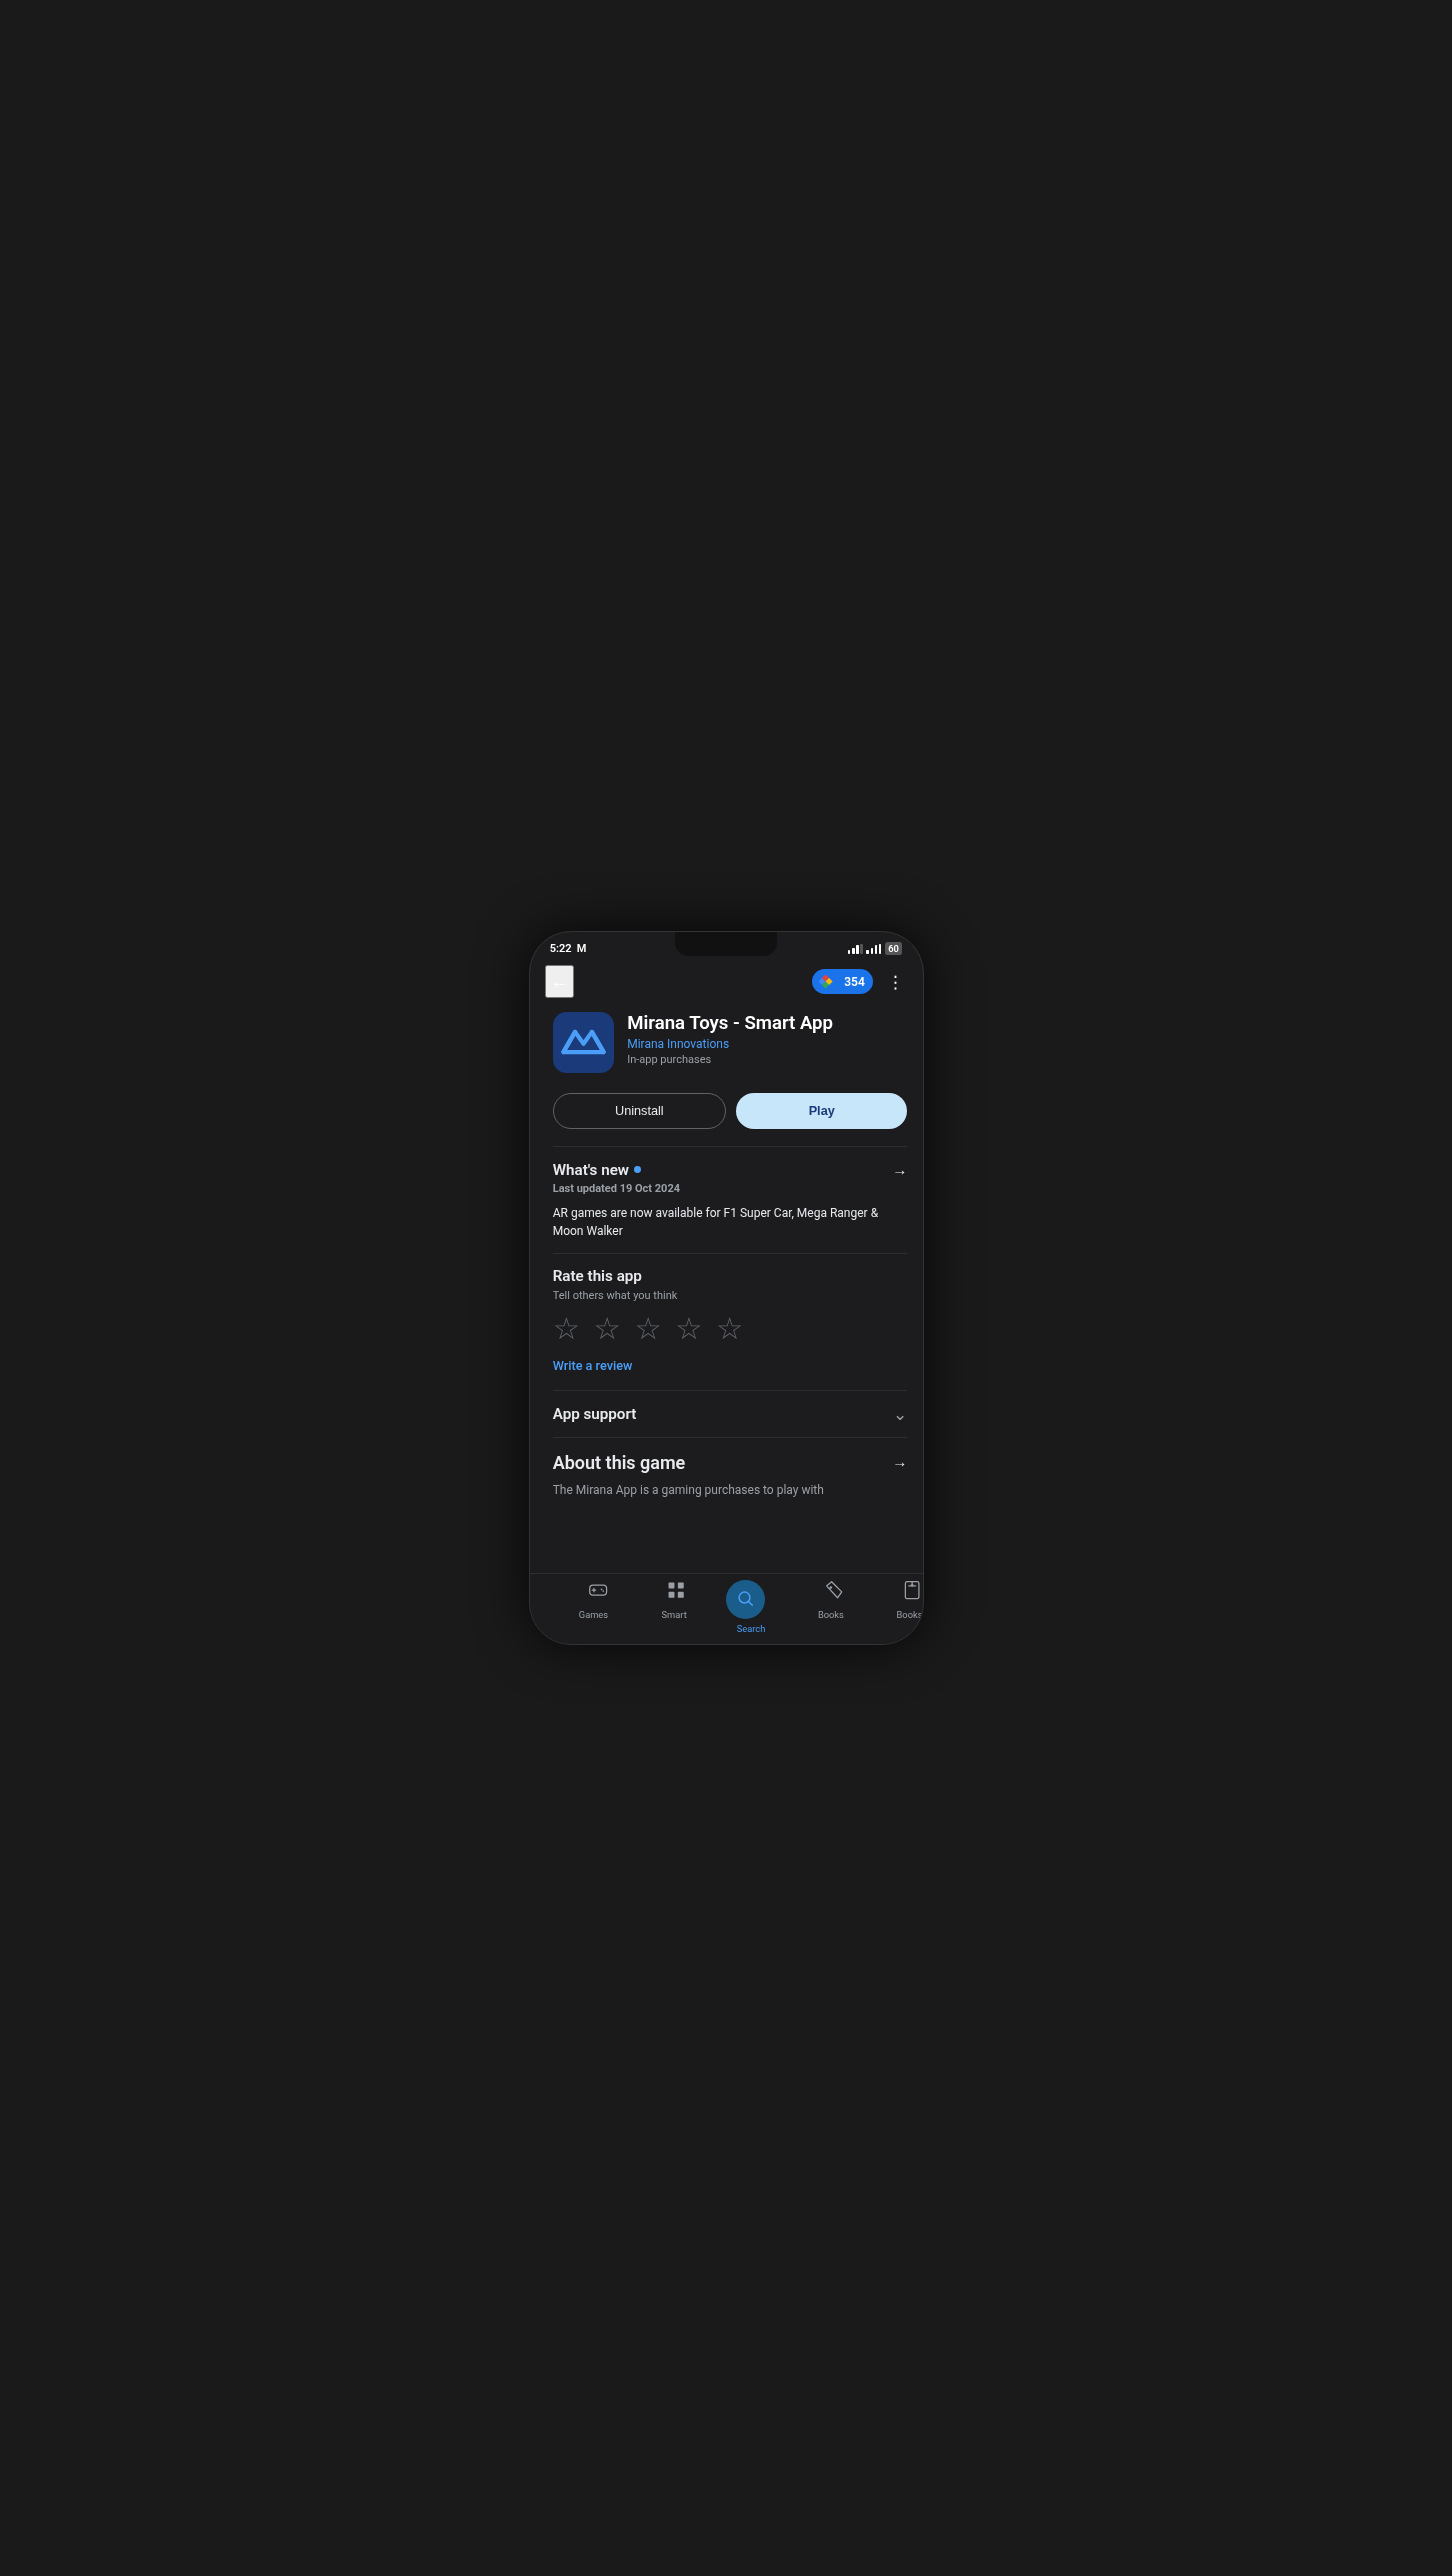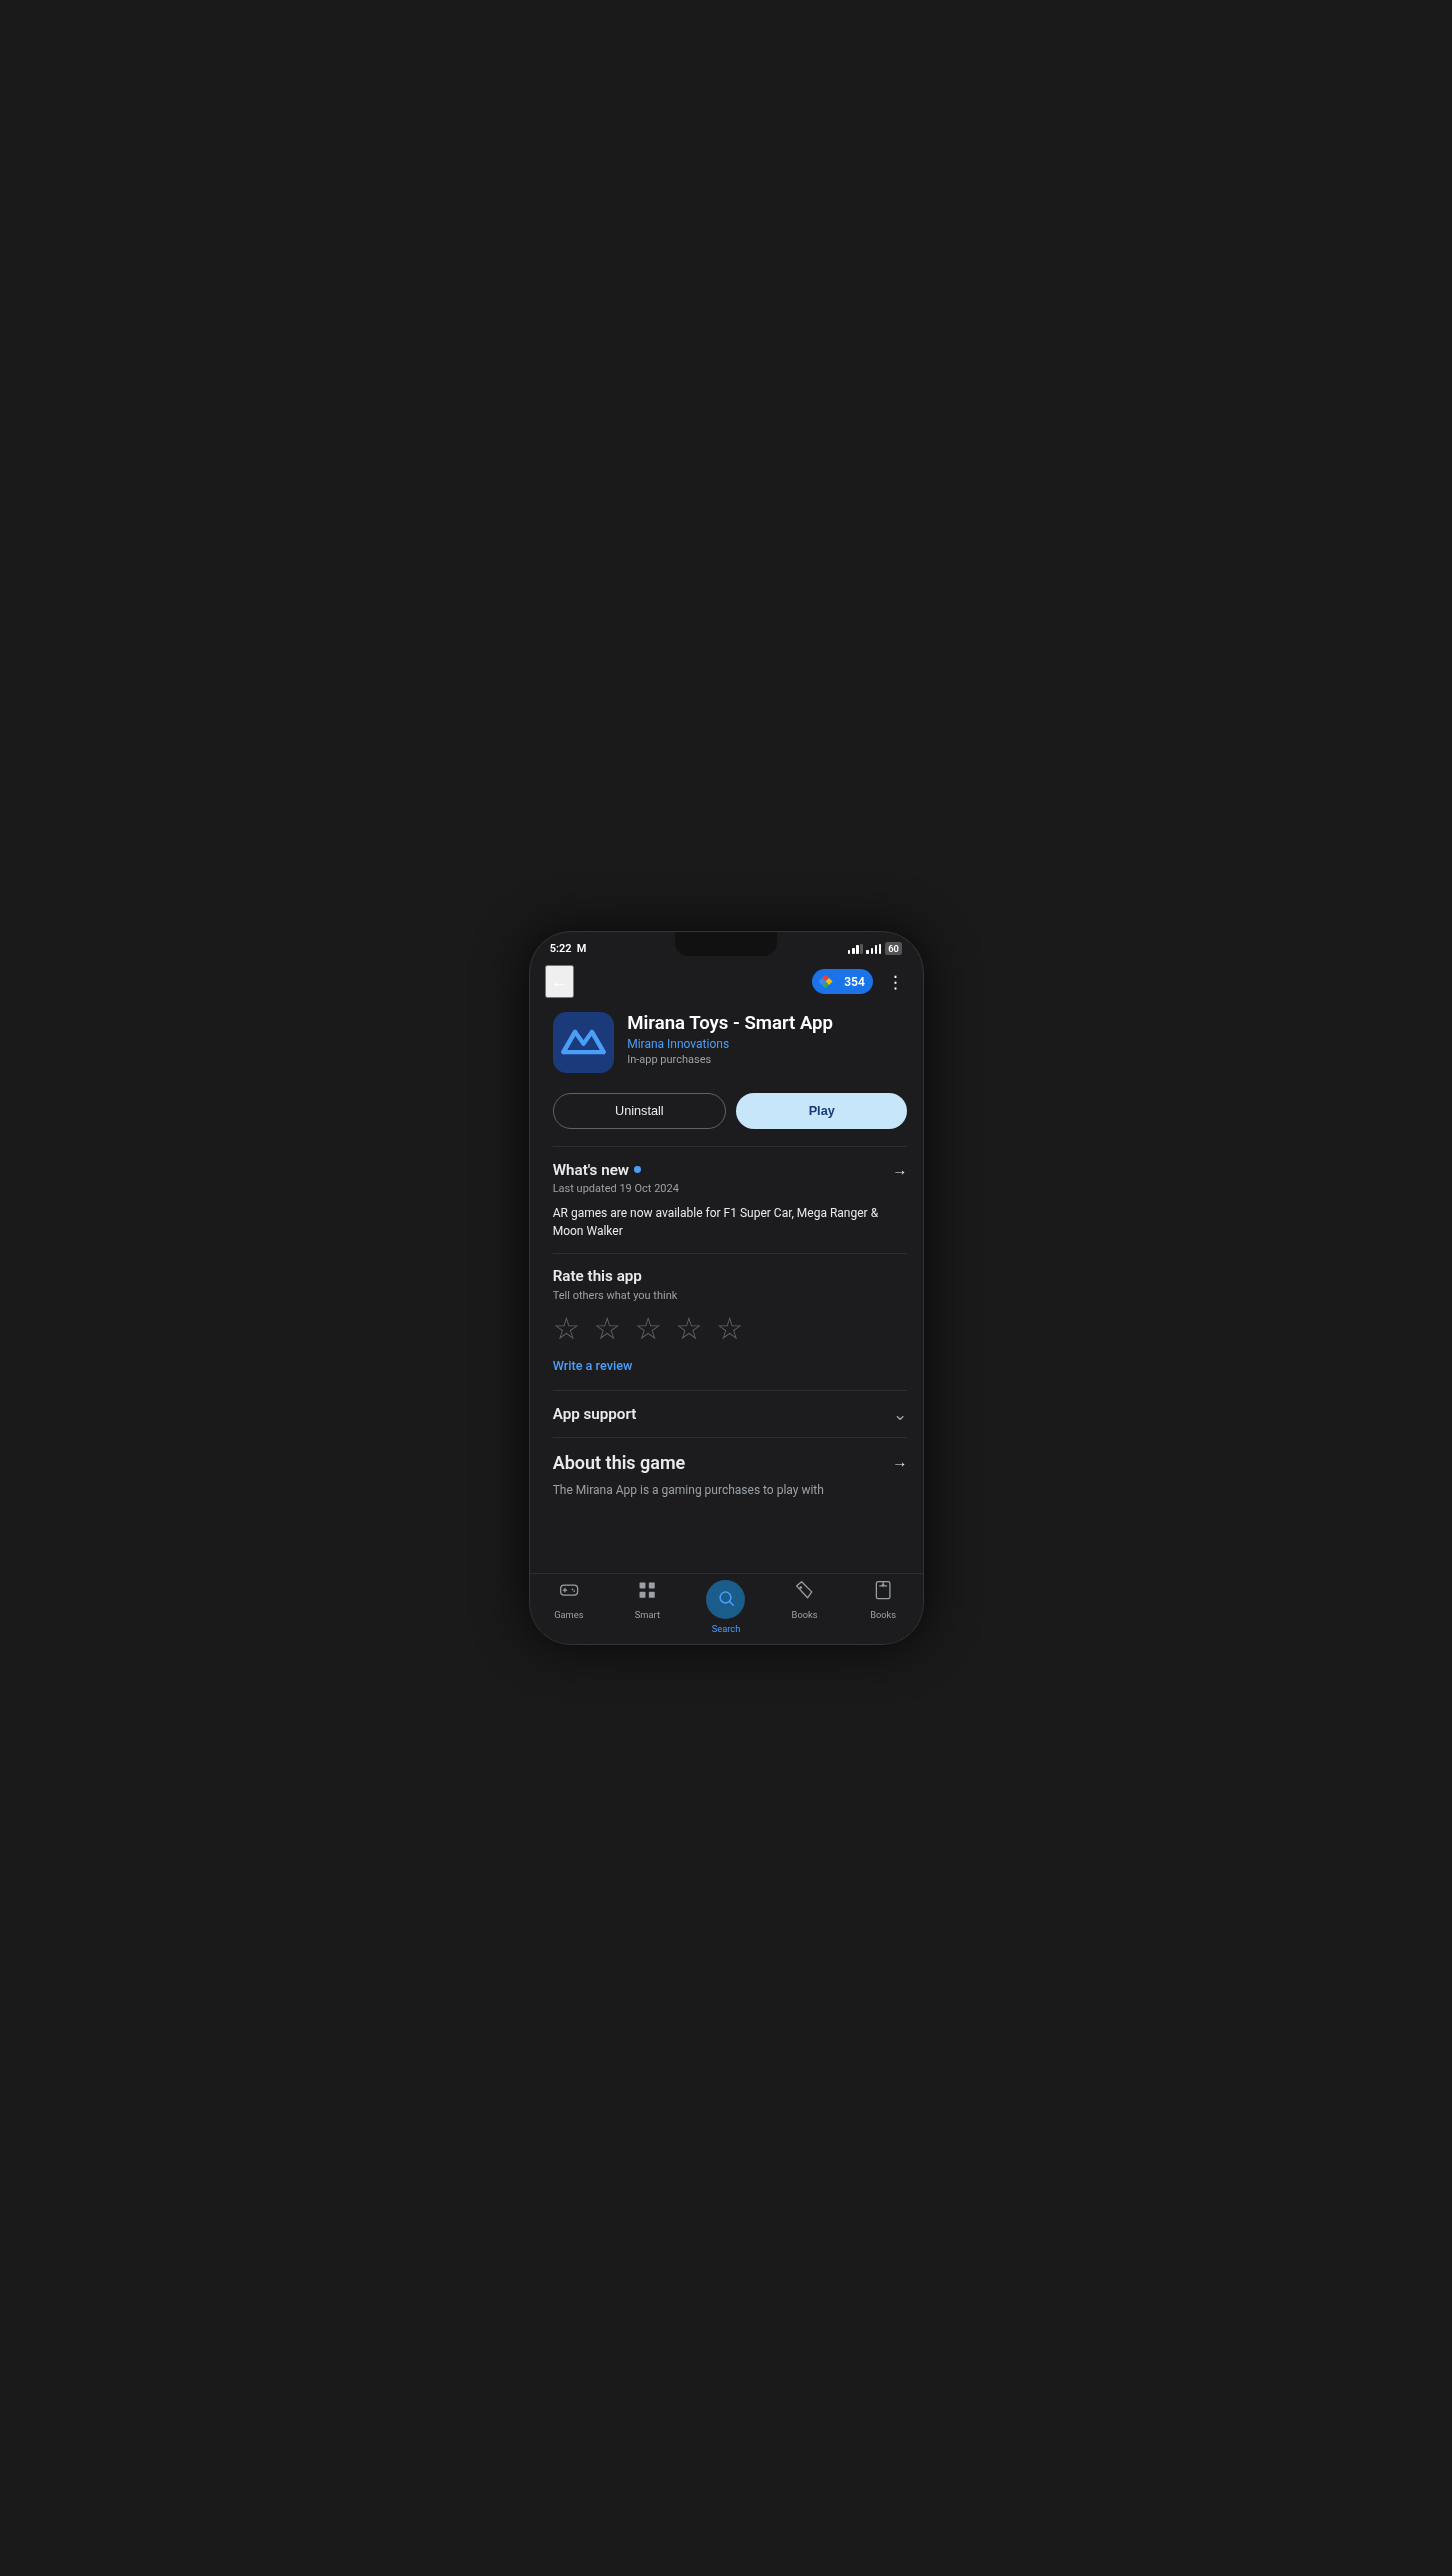--- a/index.html
+++ b/index.html
@@ -267,20 +267,21 @@
 
     .section-arrow {
       color: #e8eaed;
       font-size: 15.2px;
     }
 
     .section-subtitle {
       color: #9aa0a6;
       font-size: 11px;
       margin-bottom: 8.5px;
+      font-weight: bold;
     }
 
     .section-text {
       color: #e8eaed;
       font-size: 12px;
       line-height: 1.5;
     }
 
     
     .rate-section {
@@ -372,21 +373,21 @@
       display: flex;
       background: #1c1c1e;
       border-top: 0.8px solid #2e2e2e;
       flex-shrink: 0;
     }
 
     .nav-item {
       flex: 1;
       display: flex;
       flex-direction: column;
-      align-items: center;
+      align-items: flex-end;
       padding: 6.8px 0 10.2px;
       cursor: pointer;
       gap: 3.4px;
     }
 
     .nav-icon {
       font-size: 18.6px;
       color: #9aa0a6;
     }
 

